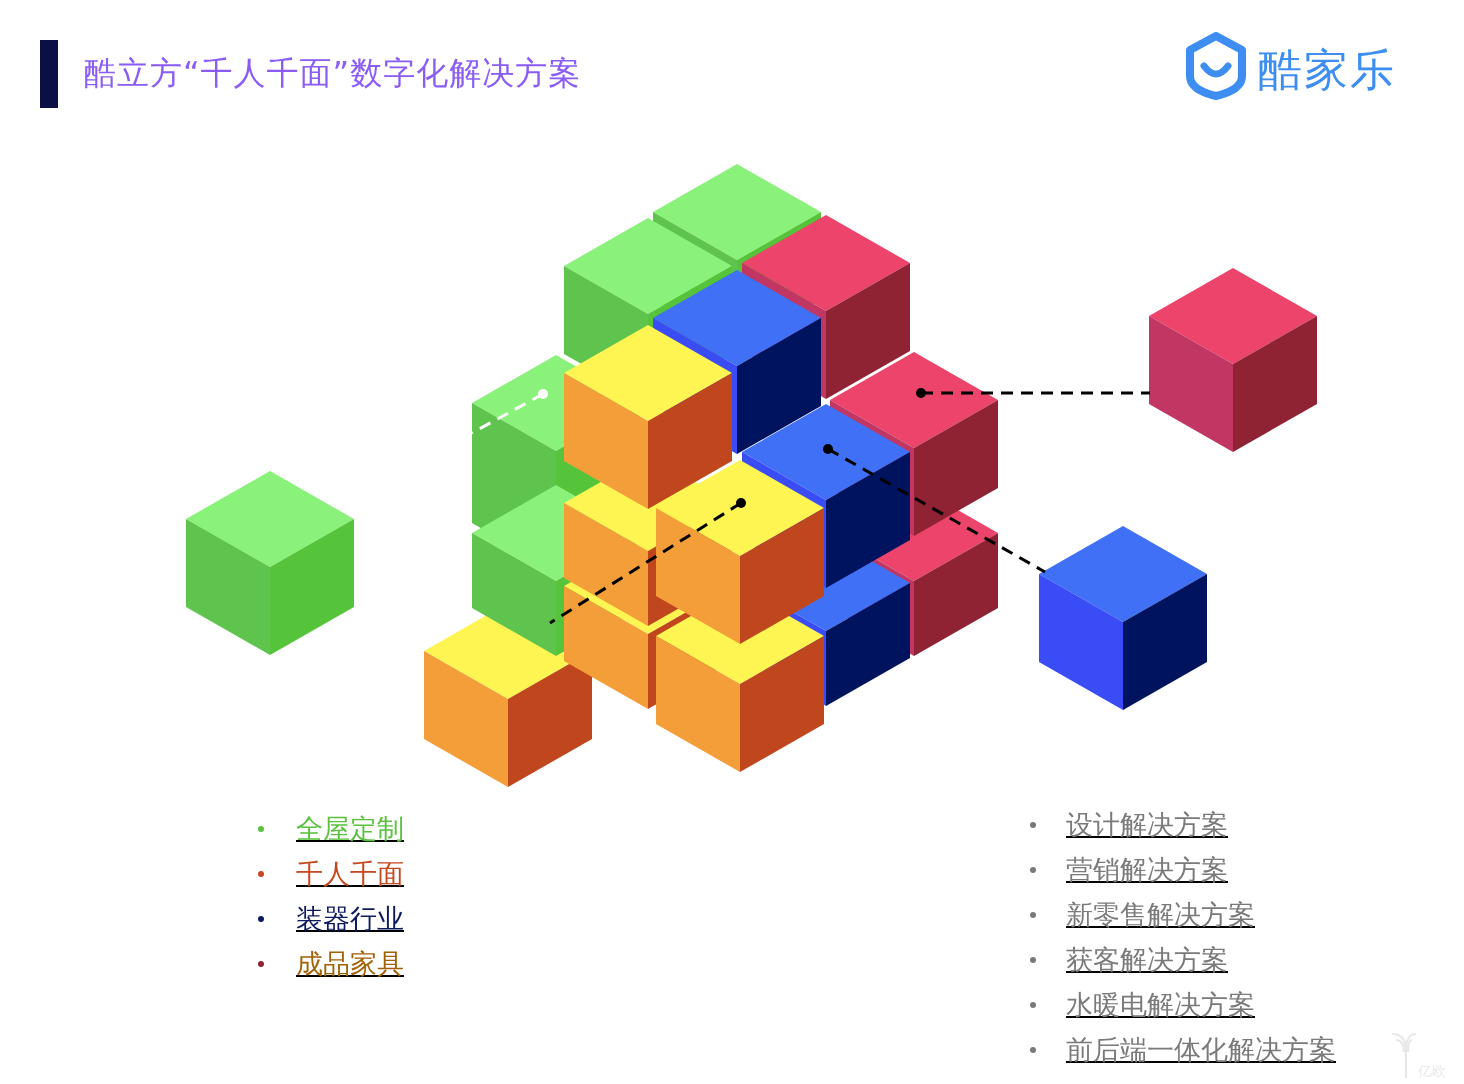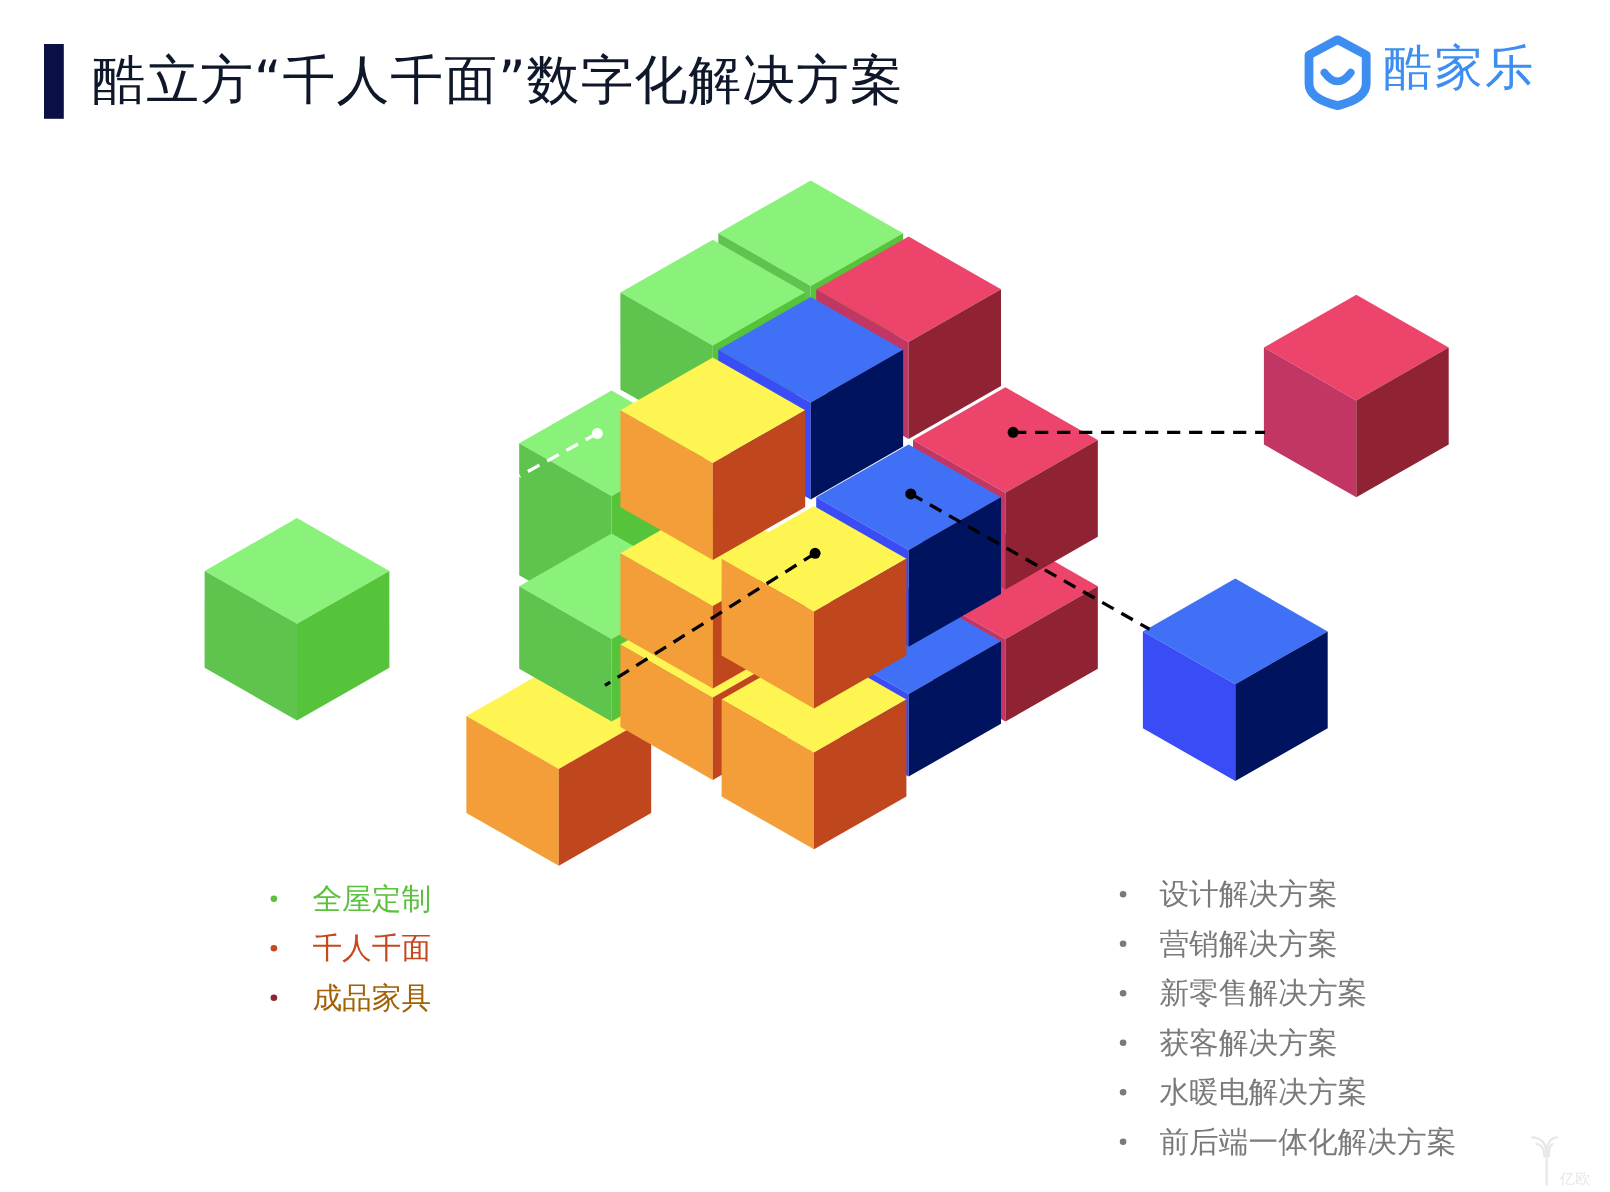--- a/index.html
+++ b/index.html
@@ -1,23 +1,23 @@
 <!DOCTYPE html>
 <html><head>
 <meta charset="utf-8">
 <style>
   html, body { margin: 0; padding: 0; background: #ffffff; }
   body { width: 1464px; height: 1084px; position: relative; overflow: hidden;
          font-family: "DejaVu Sans", "Liberation Sans", sans-serif; }
   .title-bar { position: absolute; left: 40px; top: 40px; width: 18px; height: 68px; background: #0a0f45; }
-  .title { position: absolute; left: 84px; top: 38px; font-size: 48px; color: #0f172a; letter-spacing: 1px; line-height: 70px; white-space: nowrap; }
-  .logo { position: absolute; left: 1184px; top: 32px; display: flex; align-items: flex-start; }
+  .title { position: absolute; left: 84px; top: 38px; font-size: 32px; color: #8b5cf6; letter-spacing: 1px; line-height: 70px; white-space: nowrap; }
+  .logo { position: absolute; left: 1184px; top: 32px; display: flex; align-items: flex-end; }
   .logo-text { font-size: 44px; color: #3d8ef0; margin-left: 10px; letter-spacing: 2px; line-height: 60px; }
   .scene { position: absolute; left: 0; top: 0; }
-  .legend { position: absolute; list-style: none; margin: 4px; padding: 0; }
+  .legend { position: absolute; list-style: none; margin: 16px; padding: 0; text-decoration: underline; }
   .legend li { display: flex; align-items: center; font-size: 27px; }
   .legend .dot { width: 6px; height: 6px; border-radius: 50%; display: inline-block; }
   .legend-left { left: 242px; top: 790px; }
   .legend-left li { height: 45px; }
   .legend-left .dot { margin-right: 32px; }
   .legend-right { left: 1014px; top: 786px; }
   .legend-right li { height: 45px; color: #7a7a7a; }
   .legend-right .dot { background: #7a7a7a; margin-right: 30px; }
   .watermark { position: absolute; left: 1390px; top: 1030px; opacity: 0.35; }
 </style>
@@ -152,20 +152,24 @@
 <ul class="legend legend-left">
   <li>
       <span class="dot" style="background:#5bc13f"></span>
       <span style="color:#5bc13f">全屋定制</span>
     </li>
   <li>
       <span class="dot" style="background:#c6481f"></span>
       <span style="color:#c6481f">千人千面</span>
     </li>
   <li>
+      <span class="dot" style="background:#0e1a5e"></span>
+      <span style="color:#0e1a5e">装器行业</span>
+    </li>
+  <li>
       <span class="dot" style="background:#8f2233"></span>
       <span style="color:#a16207">成品家具</span>
     </li>
 </ul>
 
 <ul class="legend legend-right">
   <li>
       <span class="dot"></span>
       <span>设计解决方案</span>
     </li>

